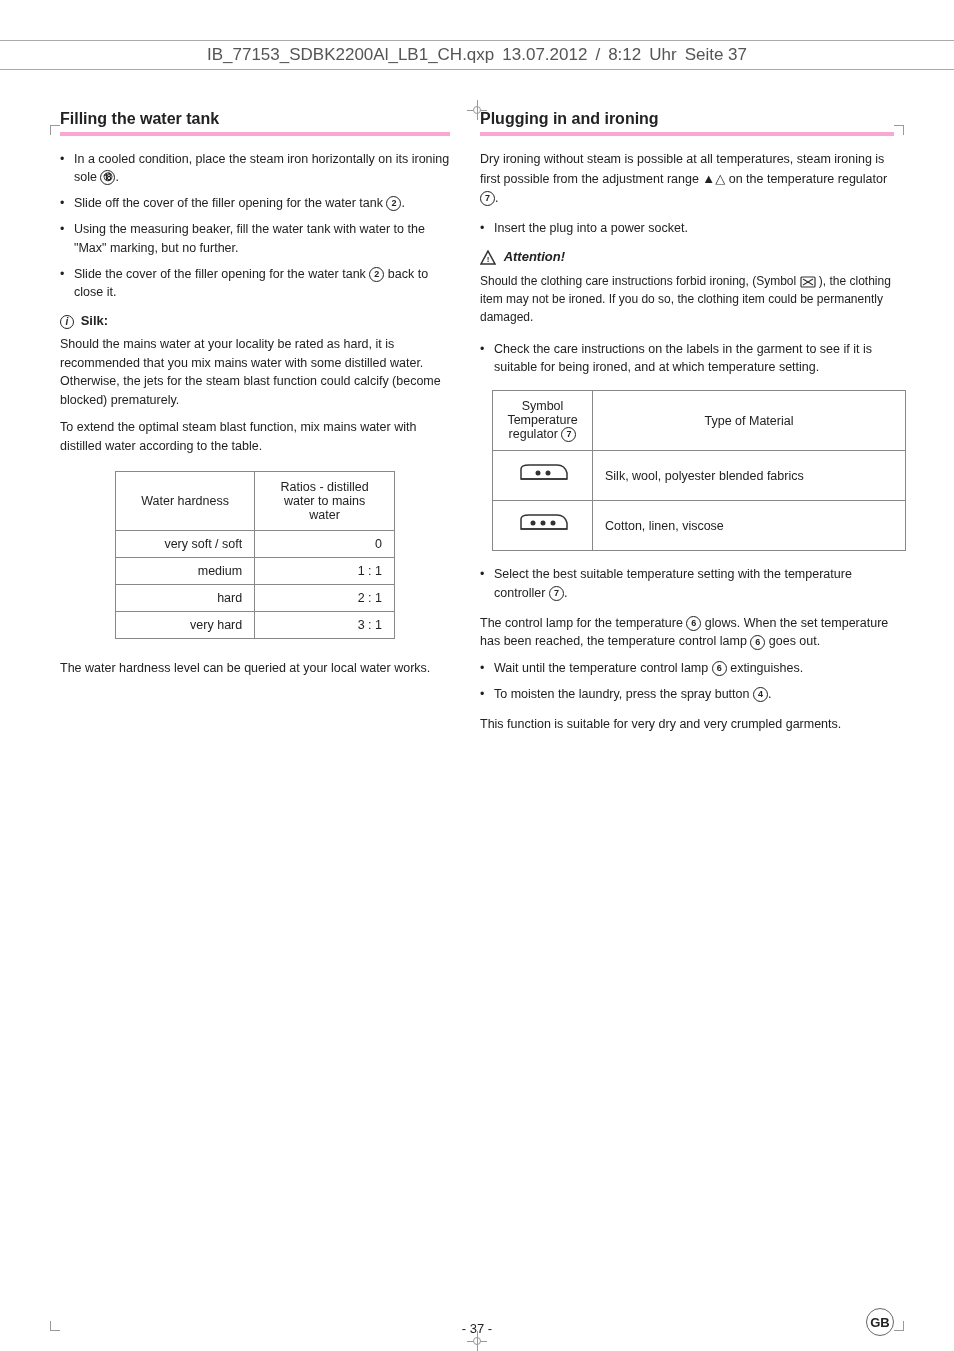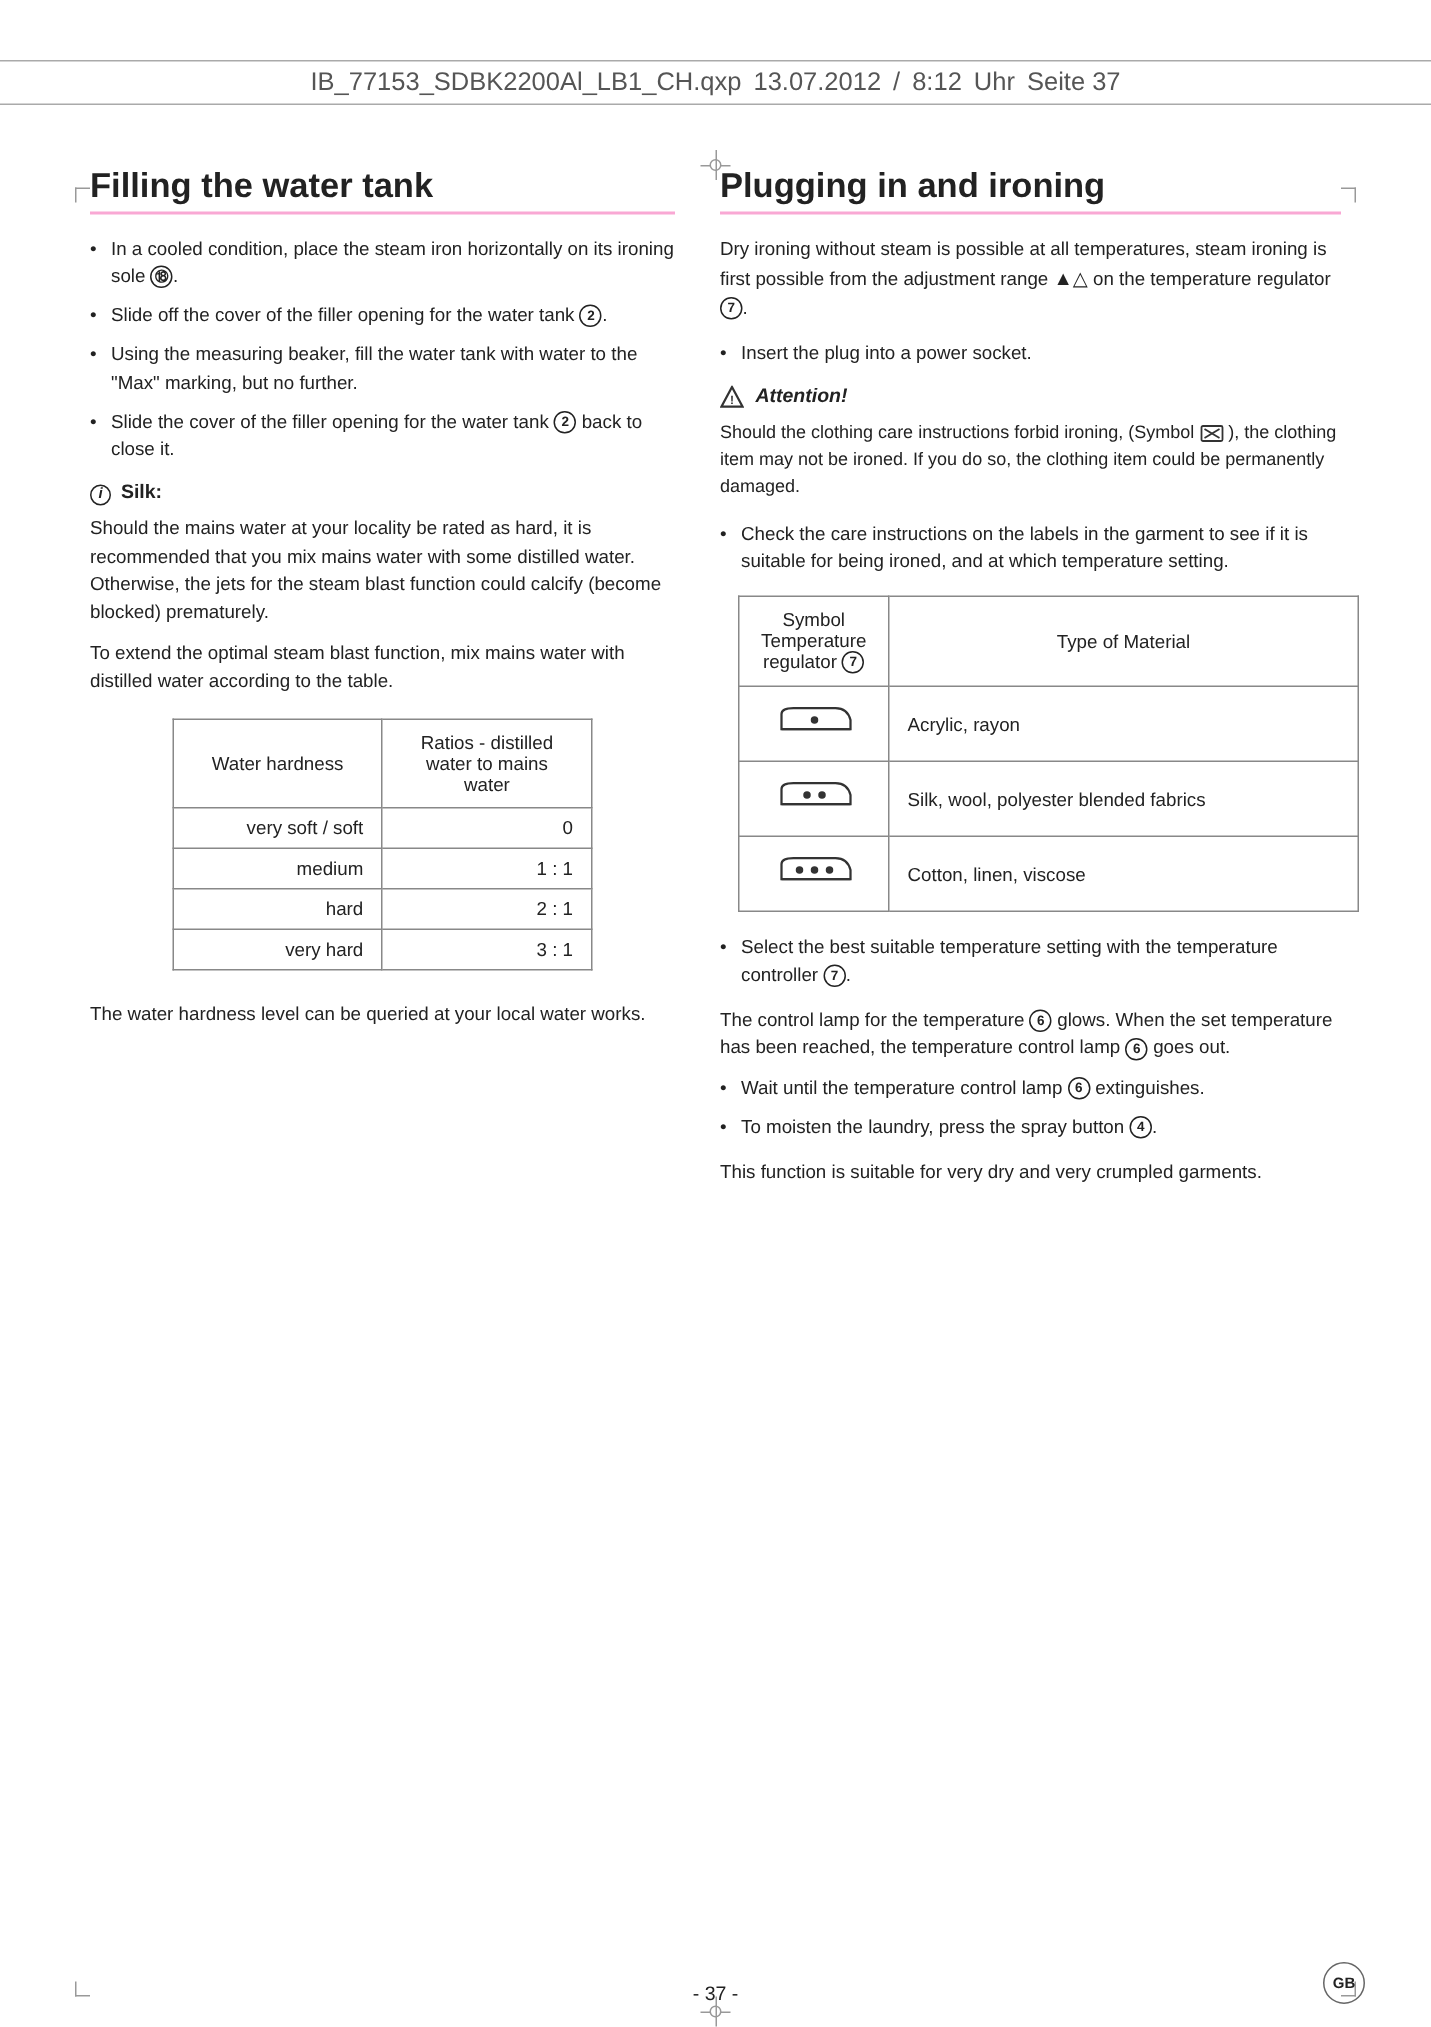--- a/index.html
+++ b/index.html
@@ -136,23 +136,23 @@
       max-width: 390px;
     }
 
     .right-col {
       flex: 1;
       max-width: 420px;
     }
 
     
     .section-title {
-      font-size: 23px;
-      font-weight: bold;
-      border-bottom: 2px solid #f9a8d4;
+      font-size: 16px;
+      font-weight: bold;
+      border-bottom: 4px solid #f9a8d4;
       padding-bottom: 4px;
       margin-bottom: 14px;
       font-family: Arial, Helvetica, sans-serif;
     }
 
     
     .bullet-list {
       list-style: none;
       padding: 0;
       margin-bottom: 12px;
@@ -292,30 +292,30 @@
       display: flex;
       justify-content: center;
       align-items: center;
       font-size: 13px;
     }
     .footer-page {
       text-align: center;
     }
     .footer-gb {
       position: absolute;
-      right: 44px;
+      right: 60px;
       bottom: 0;
       border: 1.5px solid #666;
       border-radius: 50%;
       width: 28px;
       height: 28px;
       display: flex;
       align-items: center;
       justify-content: center;
-      font-size: 10px;
+      font-size: 13px;
       font-weight: bold;
     }
   </style>
 </head>
 <body>
 
 <div class="page">
 
   <div class="header-bar">
     <span>IB_77153_SDBK2200Al_LB1_CH.qxp</span>
@@ -427,31 +427,20 @@
             <tr class="header-row">
           <td class="symbol-col">Symbol<br>Temperature<br>regulator <span class="badge">7</span></td>
           <td>Type of Material</td>
         </tr>
         <tr>
           <td class="symbol-col">
             
             <svg width="52" height="30" viewBox="0 0 52 30">
               <path d="M4,20 L4,10 Q4,6 12,6 L40,6 Q48,6 50,14 L50,20 Z" fill="none" stroke="#333" stroke-width="1.5"></path>
               <line x1="4" y1="20" x2="50" y2="20" stroke="#333" stroke-width="1.5"></line>
-              <circle cx="26" cy="14" r="2.5" fill="#333"></circle>
-            </svg>
-          </td>
-          <td>Acrylic, rayon</td>
-        </tr>
-        <tr>
-          <td class="symbol-col">
-            
-            <svg width="52" height="30" viewBox="0 0 52 30">
-              <path d="M4,20 L4,10 Q4,6 12,6 L40,6 Q48,6 50,14 L50,20 Z" fill="none" stroke="#333" stroke-width="1.5"></path>
-              <line x1="4" y1="20" x2="50" y2="20" stroke="#333" stroke-width="1.5"></line>
               <circle cx="21" cy="14" r="2.5" fill="#333"></circle>
               <circle cx="31" cy="14" r="2.5" fill="#333"></circle>
             </svg>
           </td>
           <td>Silk, wool, polyester blended fabrics</td>
         </tr>
         <tr>
           <td class="symbol-col">
             
             <svg width="52" height="30" viewBox="0 0 52 30">

